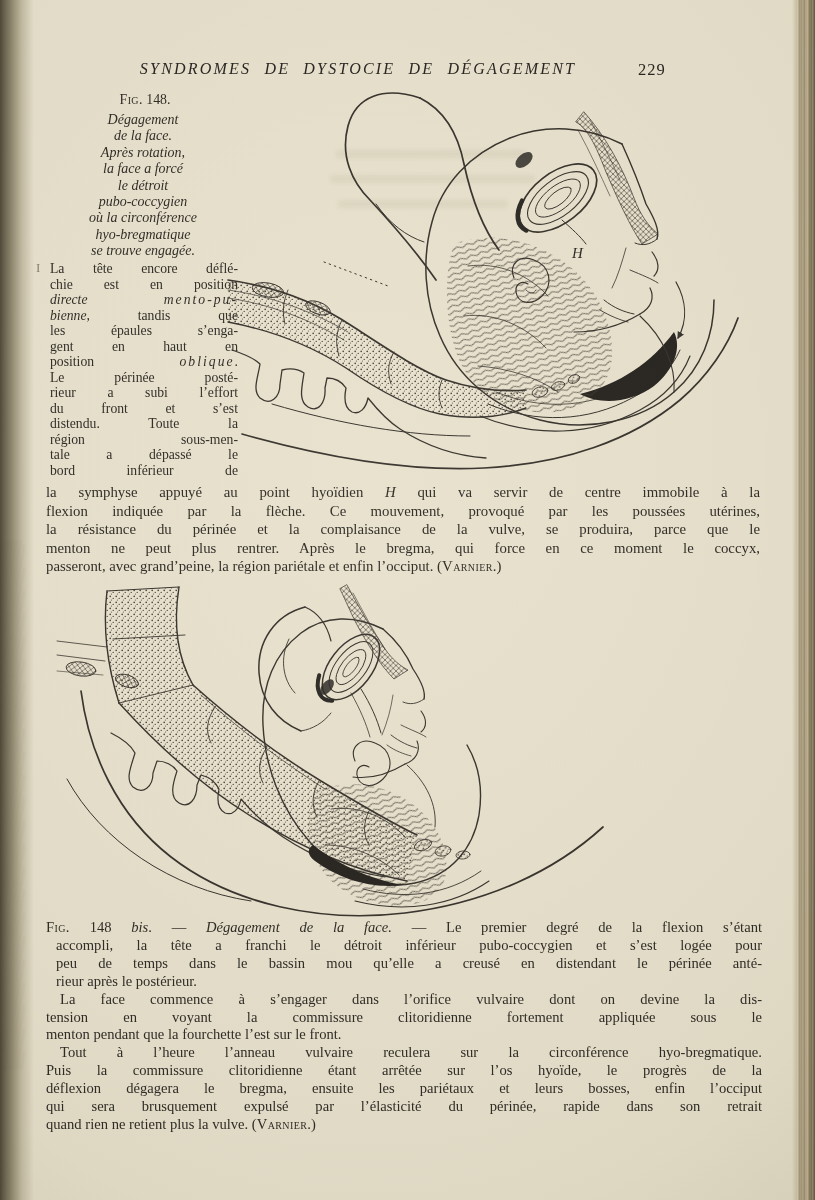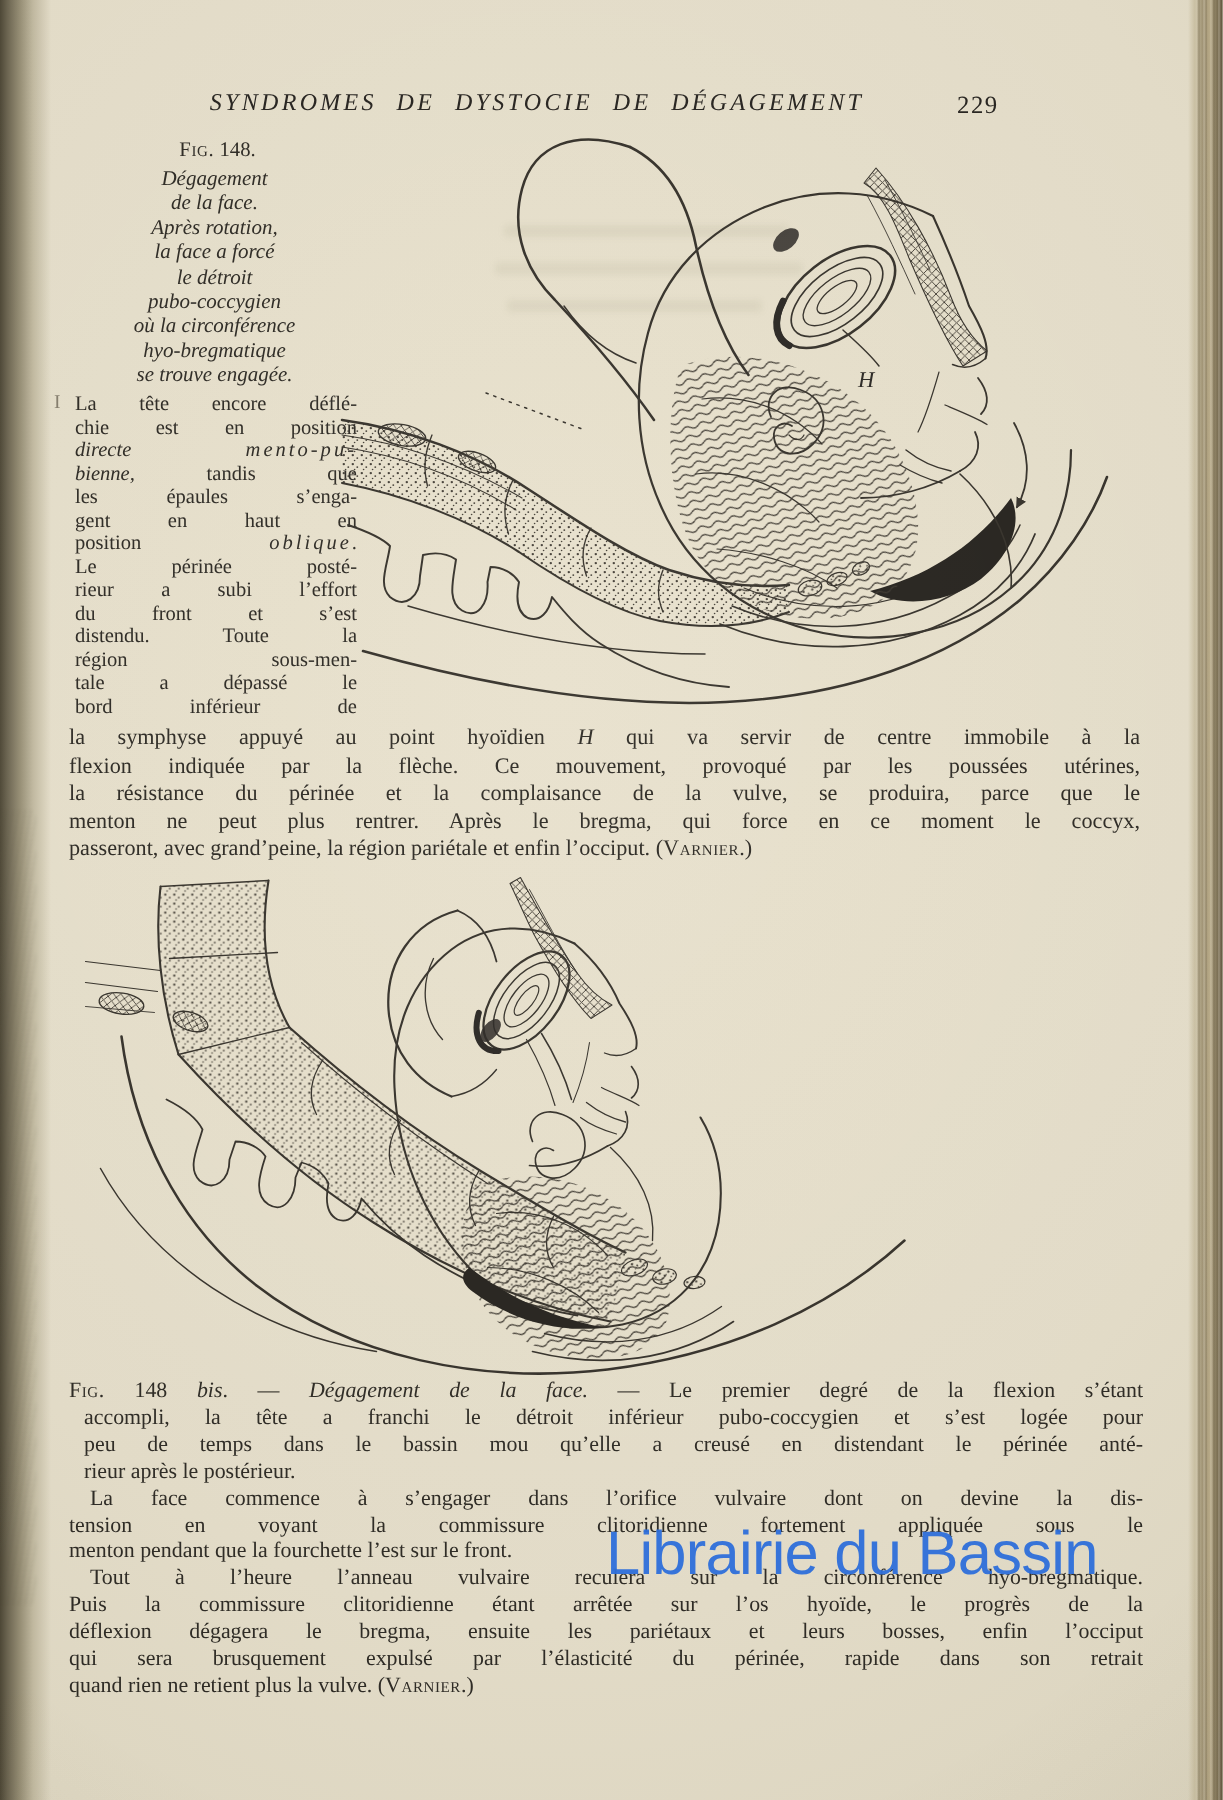--- a/index.html
+++ b/index.html
@@ -280,16 +280,15 @@
       </div>
     <div>
         <div class="ln j" style="text-indent: 14px;"><span>Tout à l’heure l’anneau vulvaire reculera sur la circonférence hyo-bregmatique.</span></div>
         <div class="ln j"><span>Puis la commissure clitoridienne étant arrêtée sur l’os hyoïde, le progrès de la</span></div>
         <div class="ln j"><span>déflexion dégagera le bregma, ensuite les pariétaux et leurs bosses, enfin l’occiput</span></div>
         <div class="ln j"><span>qui sera brusquement expulsé par l’élasticité du périnée, rapide dans son retrait</span></div>
         <div class="ln"><span>quand rien ne retient plus la vulve. (</span><span class="sc">Varnier</span><span>.)</span></div>
       </div>
   </div>
 
-  <div class="watermark" style="color: rgb(46, 111, 219);">Librairie du Bassin</div>
 
   <div class="vignette"></div>
 </div>
 
 </body></html>

